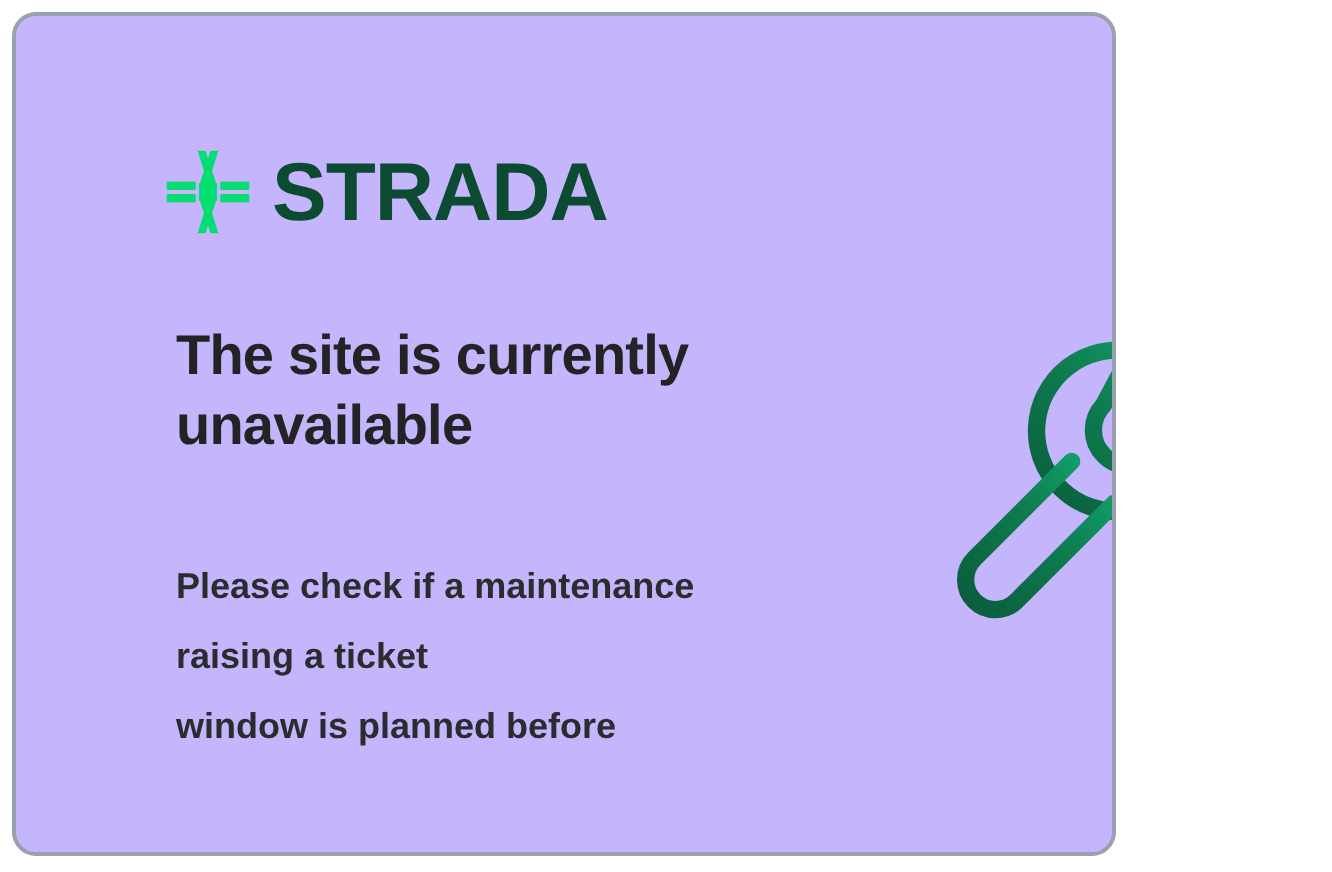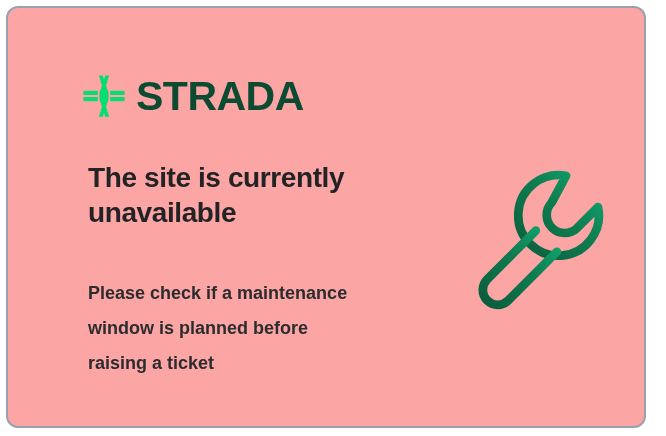--- a/index.html
+++ b/index.html
@@ -20,24 +20,24 @@
     width: 666px;
     height: 436px;
     background: #ffffff;
   }
 
   
   .card {
     position: absolute;
     left: 6px;
     top: 6px;
-    width: 640px;
+    width: 552px;
     height: 422px;
     box-sizing: border-box;
-    background: #fca5a5;
+    background: #c4b5fd;
     border: 2px solid #9aa1ae;
     border-radius: 12px;
     overflow: hidden;
   }
 
   
   .logo-lockup {
     position: absolute;
     left: 74px;
     top: 66px;
@@ -125,22 +125,22 @@
           <rect x="25.5" y="25.5" width="13" height="13"></rect>
         </g>
       </svg>
       <div class="logo-word">STRADA</div>
     </div>
 
     <h1 class="headline">The site is currently unavailable</h1>
 
     <p class="body-copy">
       <span class="line">Please check if a maintenance</span>
+      <span class="line">raising a ticket</span>
       <span class="line">window is planned before</span>
-      <span class="line">raising a ticket</span>
     </p>
 
     <svg class="wrench" viewBox="0 0 100 100" aria-hidden="true">
       <defs>
         <linearGradient id="wrenchGrad" x1="0" y1="1" x2="1" y2="0">
           <stop offset="0%" stop-color="#0a5c3c"></stop>
           <stop offset="55%" stop-color="#0e7d50"></stop>
           <stop offset="100%" stop-color="#13a973"></stop>
         </linearGradient>
       </defs>

